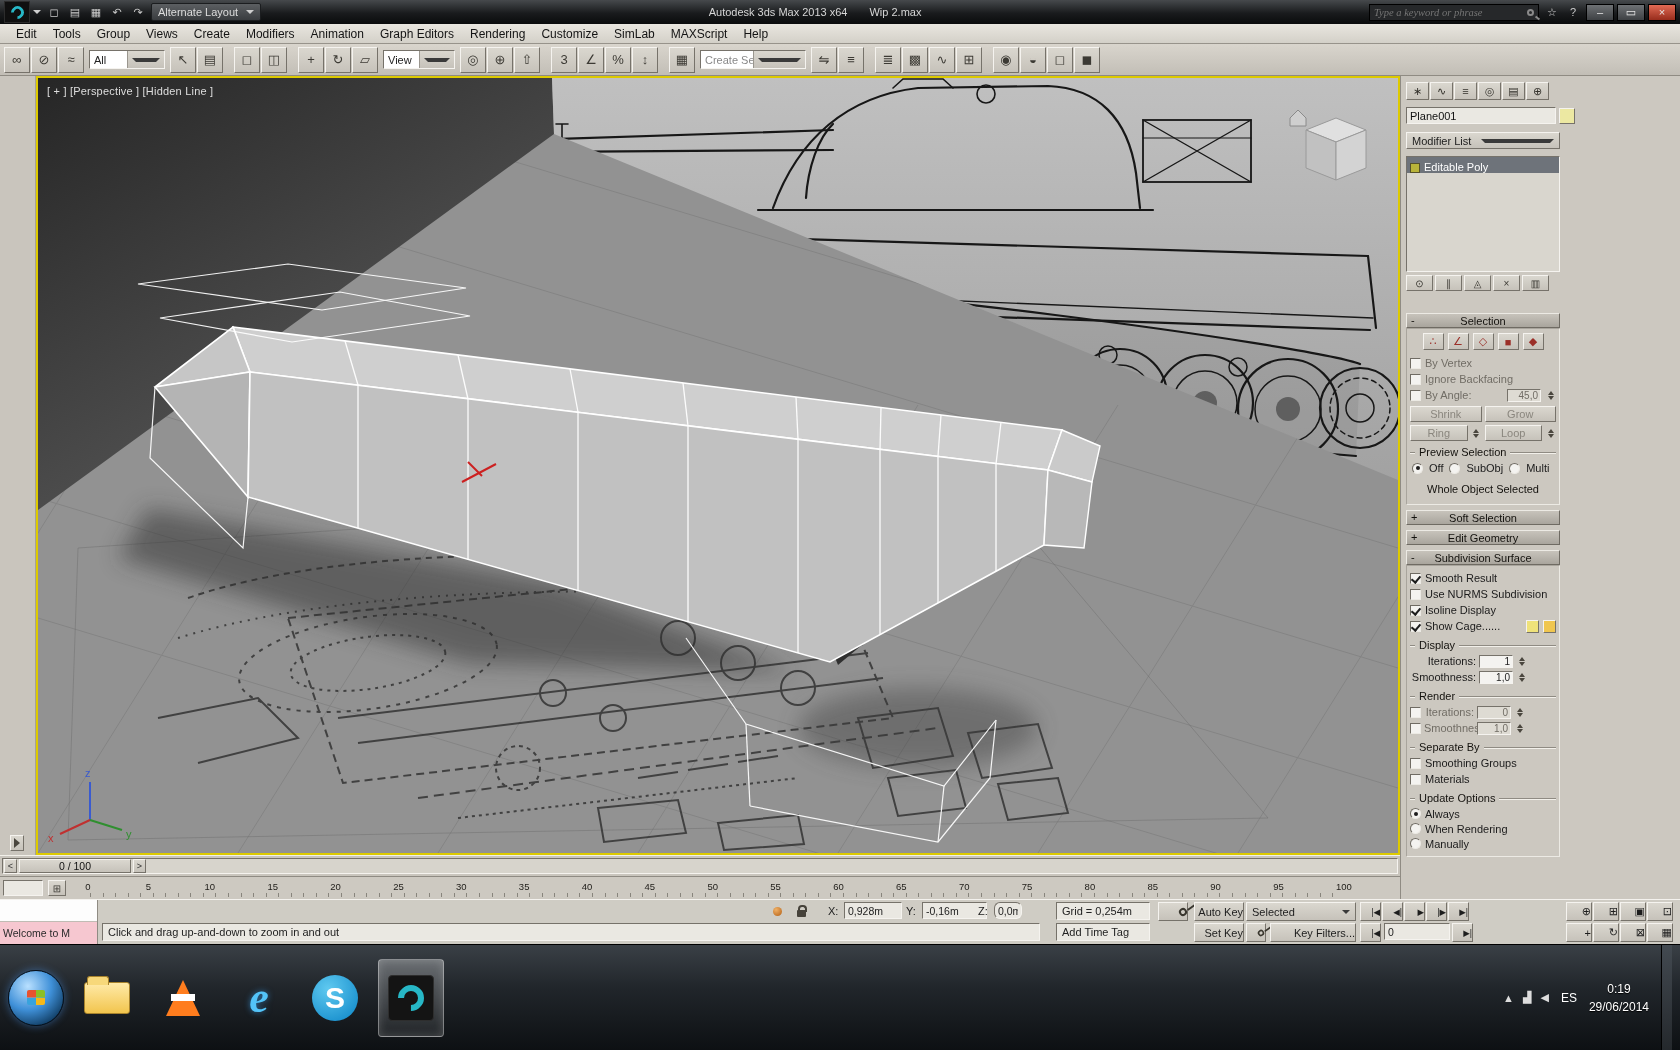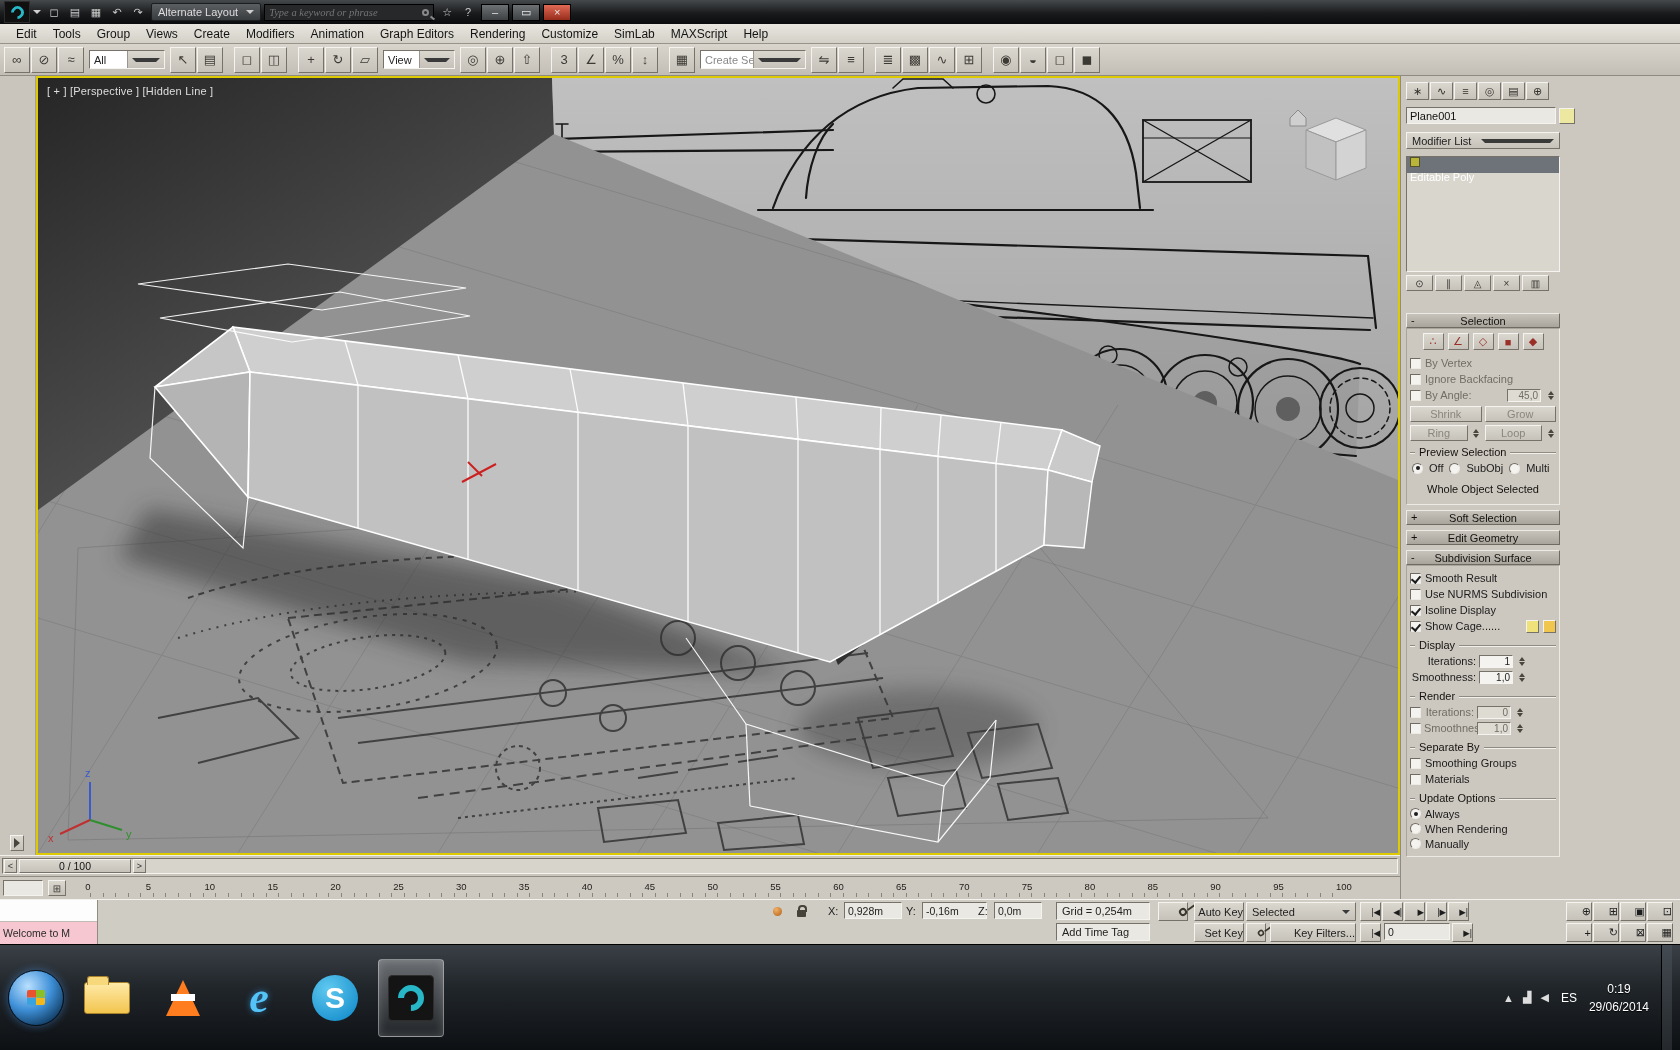--- a/index.html
+++ b/index.html
@@ -78,21 +78,21 @@
     background:#ccc8c0; border-left:1px solid #8f8b83; font-size:11px; color:#1b1b1b; overflow:hidden; }
   .panel-inner { position:absolute; top:6px; left:5px; width:154px; }
   .ptabs { display:flex; gap:1px; margin-bottom:7px; }
   .ptab { width:23px; height:18px; display:flex;align-items:center;justify-content:center; font-size:11px; color:#33312b; }
   .name-row { display:flex; gap:3px; align-items:center; }
   .name-row input { flex:1; height:17px; font-size:11px; padding:0 3px; font-family:"Liberation Sans",sans-serif; color:#111; }
   .color-swatch { width:16px; height:16px; background:#ece8a2; flex:none; }
   .dd { height:17px; display:flex; align-items:center; padding:0 5px; gap:4px; margin-top:8px; }
   .dd span { flex:1; }
   .stack { height:116px; margin-top:7px; background:#d9d6ce; overflow:hidden; }
-  .stack-row { height:16px; display:flex; align-items:flex-start; gap:4px; padding:0 3px; font-size:11px;flex-direction:column; }
+  .stack-row { height:16px; display:flex; align-items:flex-end; gap:4px; padding:0 3px; font-size:11px; }
   .stack-row.selected { background:#6e737a; color:#fff; }
   .stack-ico { width:10px;height:10px; background:#b9b43a; border:1px solid #55512a; flex:none; }
   .stack-tools { display:flex; gap:2px; margin-top:3px; }
   .st-btn { width:27px; height:16px; display:flex;align-items:center;justify-content:center; font-size:10px; color:#3c3a34; }
   .rollout-head { height:15px; margin-top:5px; position:relative;
     background:linear-gradient(#c7c3bb,#a9a59d); border:1px solid; border-color:#eceae4 #6f6b63 #6f6b63 #eceae4;
     display:flex; align-items:center; justify-content:center; font-size:11px; color:#14120e; }
   .rh-sign { position:absolute; left:4px; top:0; font-size:11px; }
   .ro-body { border:1px solid; border-color:#a9a59d #eceae4 #eceae4 #a9a59d; padding:4px 3px 5px; }
   .subobj-row { display:flex; gap:4px; justify-content:center; margin-bottom:5px; }
@@ -209,20 +209,24 @@
         <button class="qa-btn">
           <span>↶</span>
         </button>
         <button class="qa-btn">
           <span>↷</span>
         </button>
       </div>
     <div class="layout-dd">
       <span>Alternate Layout</span>
       <span class="caret lt"></span>
+    </div>
+    <div class="title-center">
+      <span>Autodesk 3ds Max 2013 x64</span>
+      <span>Wip 2.max</span>
     </div>
     <div class="search-box">
       <input placeholder="Type a keyword or phrase" style="">
       <span class="icon-mag"></span>
     </div>
     <div class="tb-group">
         <button class="qa-btn">
           <span>☆</span>
         </button>
         <button class="qa-btn">
@@ -854,21 +858,21 @@
           <span>X:</span>
         </div>
       <input class="sinput sk" style="left: 844px; width: 58px;" value="0,928m">
       <div class="slabel" style="left:906px">
           <span>Y:</span>
         </div>
       <input class="sinput sk" style="left: 922px; width: 65px;" value="-0,16m">
       <div class="slabel" style="left:978px">
           <span>Z:</span>
         </div>
-      <input class="sinput sk" style="left: 994px; width: 48px;" value="0,0m">
+      <input class="sinput sk" style="left: 994px; width: 28px; border-radius: 6px;" value="0,0m">
       <div class="sfield sk" style="left:1056px;width:94px">
           <span>Grid = 0,254m</span>
         </div>
       <div class="sbtn rz" style="left:1158px;width:30px">
           <span class="icon-key"></span>
         </div>
       <button class="sbtn rz" style="left:1194px;width:50px">
           <span>Auto Key</span>
         </button>
       <div class="sbtn rz" style="left:1246px;width:110px;justify-content:space-between;padding:0 5px">
@@ -902,20 +906,23 @@
           <button class="sbtn rz" style="position:static;width:26px">
             <span>▣</span>
           </button>
           <button class="sbtn rz" style="position:static;width:26px">
             <span>⊡</span>
           </button>
         </div>
     </div>
 
     <div class="srow" style="top:23px">
+      <div class="sfield sk" style="left:102px;width:938px">
+          <span>Click and drag up-and-down to zoom in and out</span>
+        </div>
       <div class="sfield sk" style="left:1056px;width:94px">
           <span>Add Time Tag</span>
         </div>
       <button class="sbtn rz" style="left:1194px;width:50px">
           <span>Set Key</span>
         </button>
       <div class="sbtn rz" style="left:1246px;width:20px">
           <span class="icon-key" style="transform:scale(.8) rotate(-35deg)"></span>
         </div>
       <button class="sbtn rz" style="left:1270px;width:86px">

